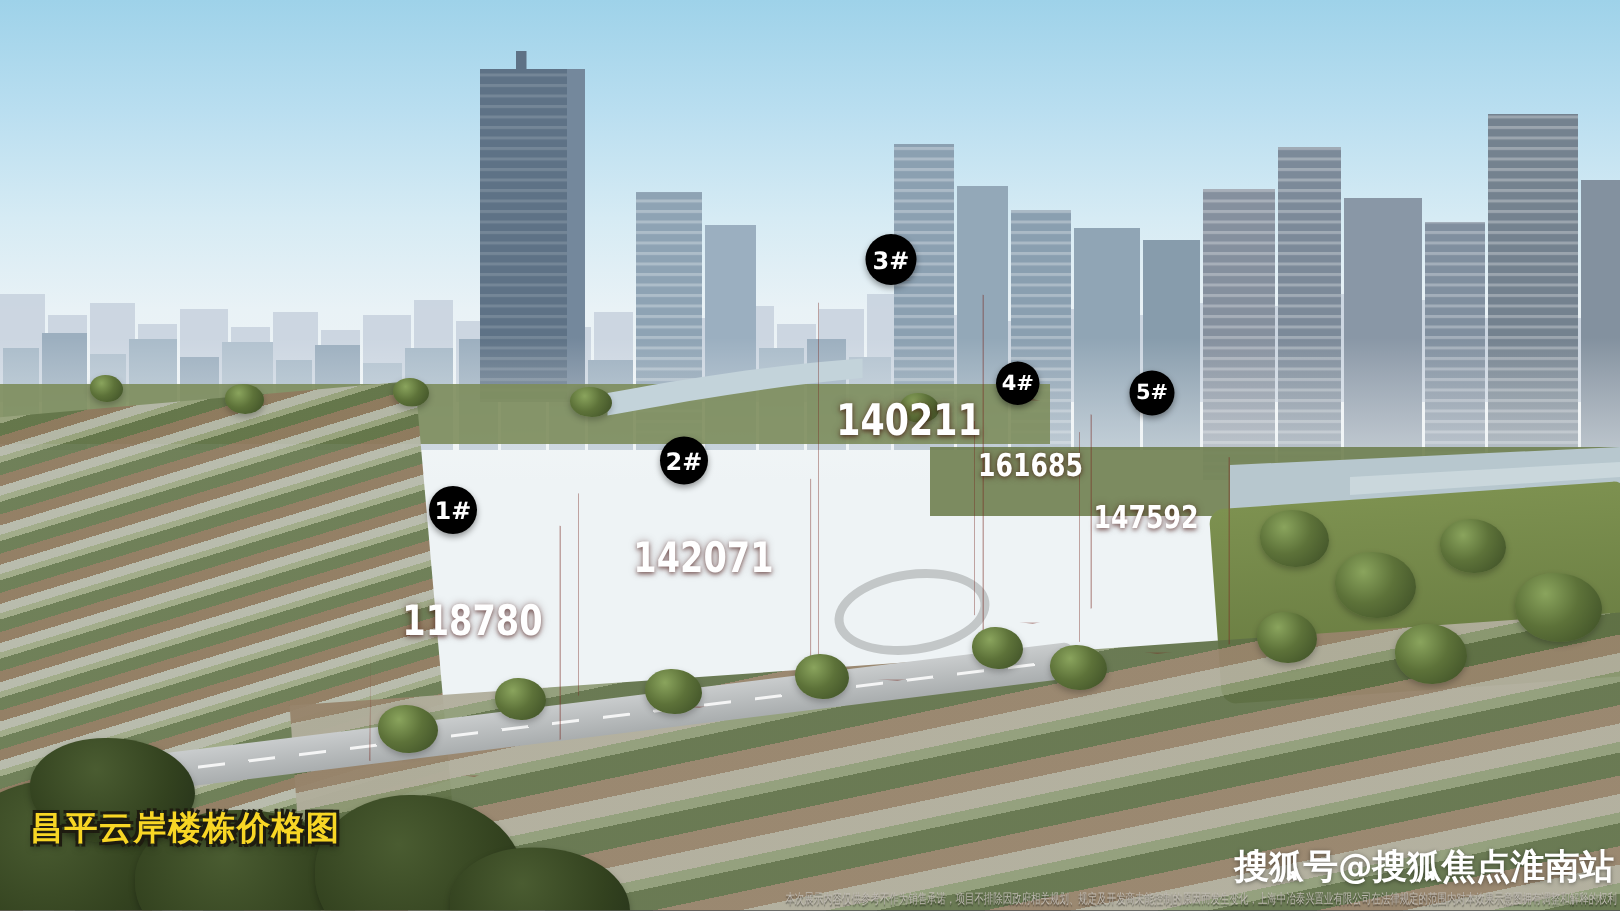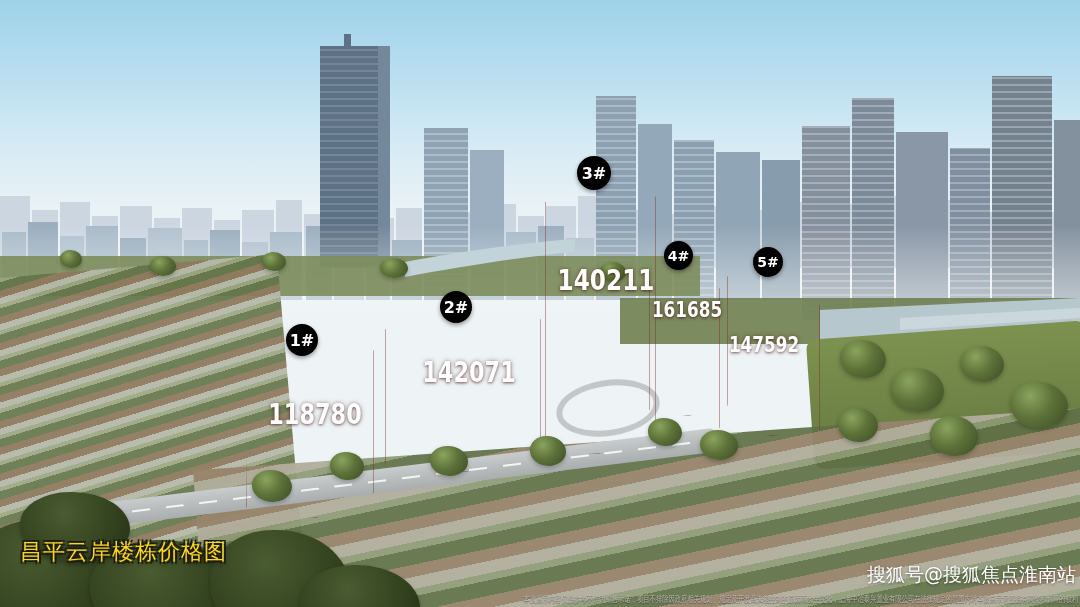--- a/index.html
+++ b/index.html
@@ -64,27 +64,27 @@
     text-shadow:0 1px 3px rgba(60,10,5,.55),0 0 6px rgba(60,10,5,.35);
     transform:translate(-50%,-50%) scaleX(.8);
   }
   
   .tr{border-radius:46% 54% 48% 52%;
     background:radial-gradient(circle at 35% 30%,#8aa45d 0%,#5d7239 45%,#3b4c25 100%);
     box-shadow:0 2px 4px rgba(0,0,0,.25);}
   .tr.dark{background:radial-gradient(circle at 40% 30%,#4a5c31 0%,#33421f 60%,#25311a 100%);}
   
   .title{
-    left:20px;top:537px;font-size:22px;font-weight:normal;letter-spacing:1px;
+    left:20px;top:537px;font-size:22px;font-weight:bold;letter-spacing:1px;
     color:#f8d625;
     text-shadow:-2px -2px 0 #1e1c10,2px -2px 0 #1e1c10,-2px 2px 0 #1e1c10,2px 2px 0 #1e1c10,0 3px 5px rgba(0,0,0,.55);
     white-space:nowrap;
   }
   .watermark{
-    right:4px;top:562px;font-size:19px;font-weight:normal;color:#ffffff;
+    right:4px;top:562px;font-size:23px;font-weight:bold;color:#ffffff;
     text-shadow:0 1px 3px rgba(0,0,0,.45);white-space:nowrap;
   }
   .disclaimer{
     right:2px;bottom:1px;font-size:9px;color:rgba(193,188,180,.95);
     white-space:nowrap;transform:scaleX(.70);transform-origin:right bottom;
     text-shadow:0 1px 1px rgba(0,0,0,.5);
   }
 </style>
 </head>
 <body>

